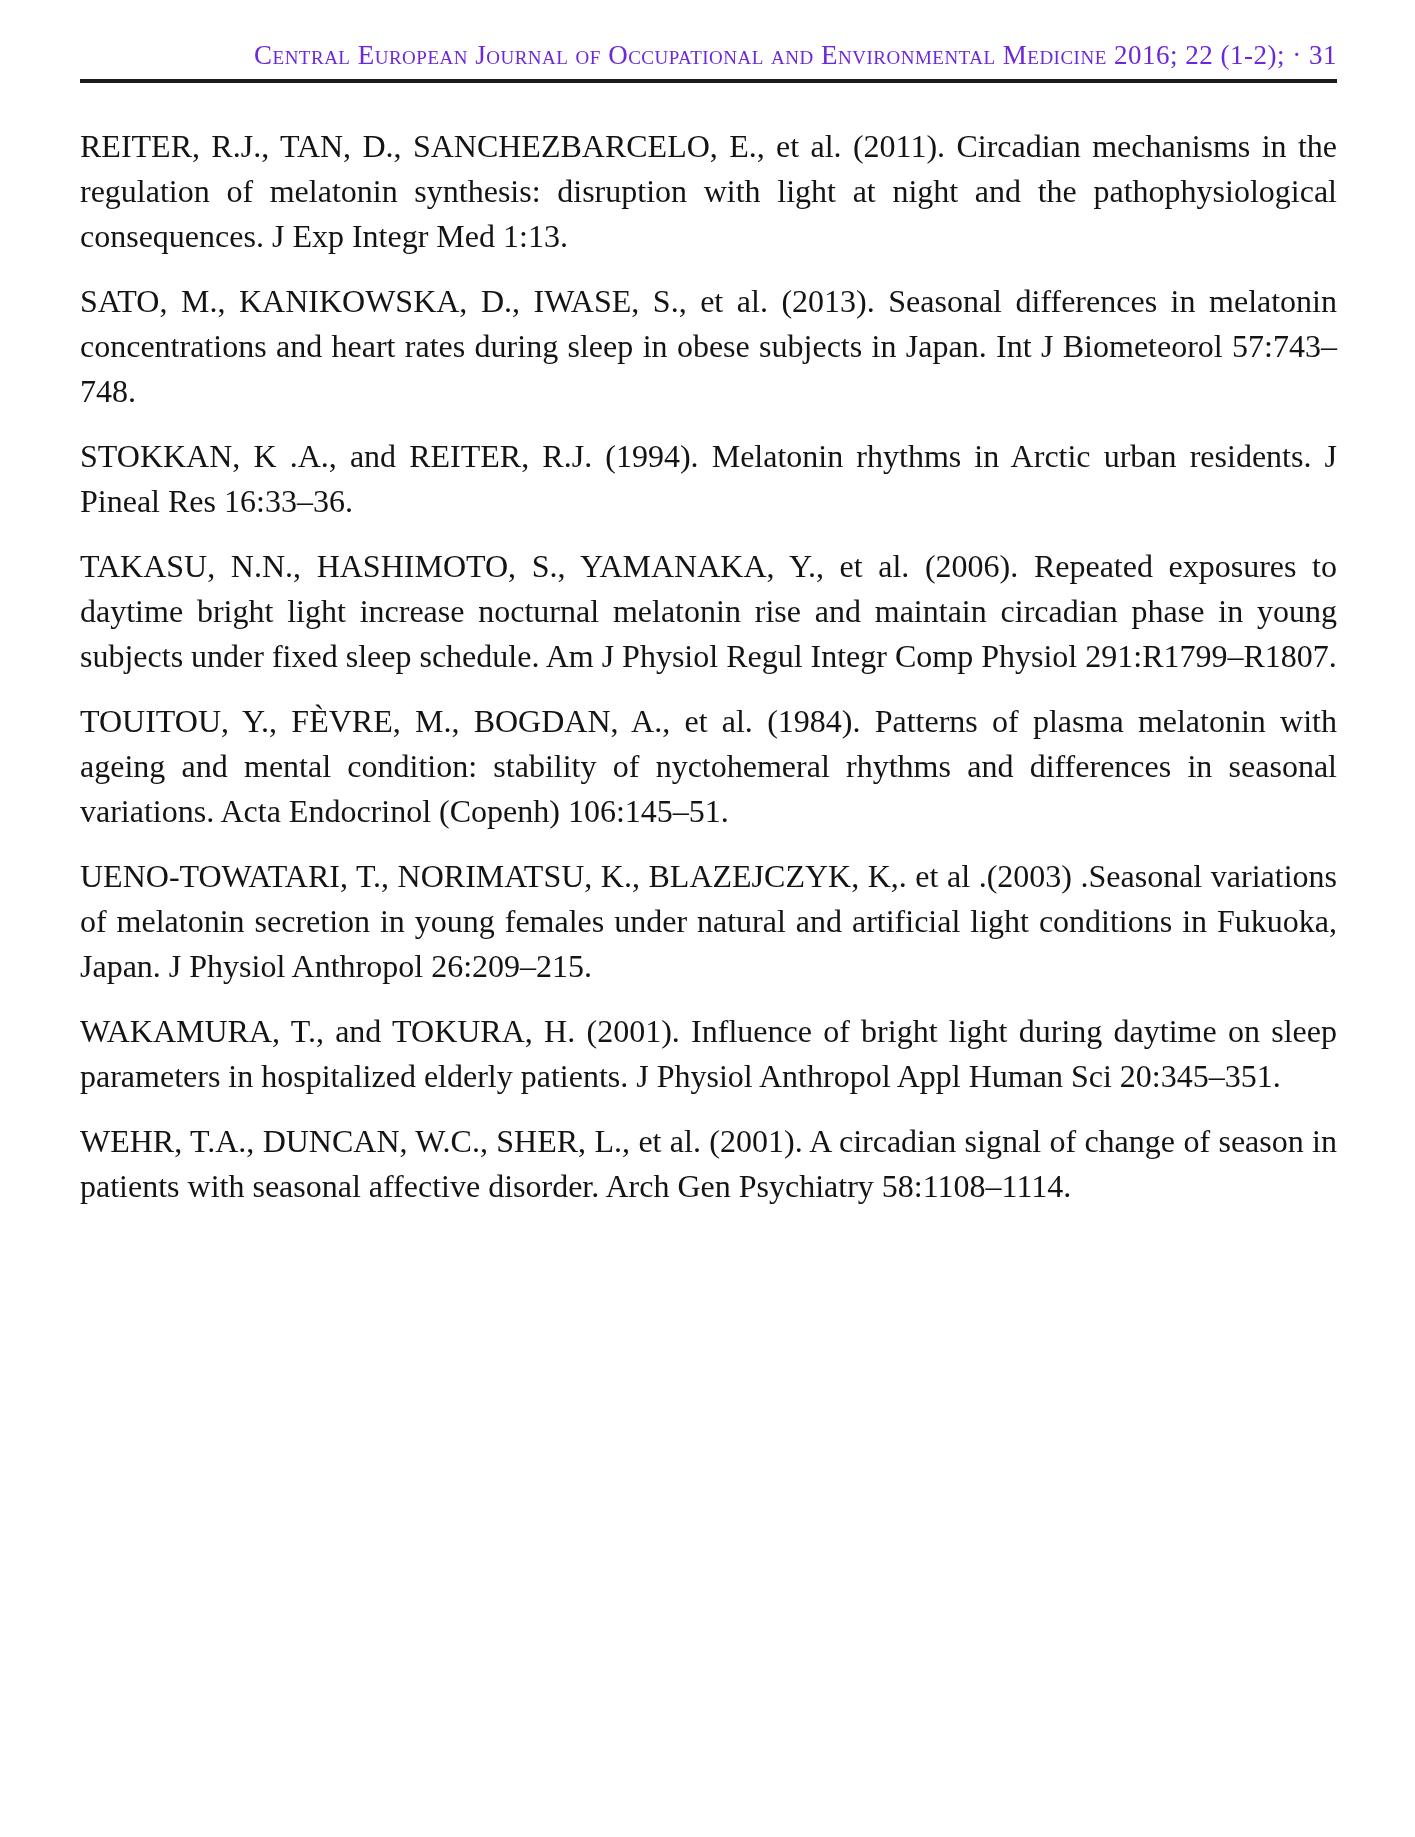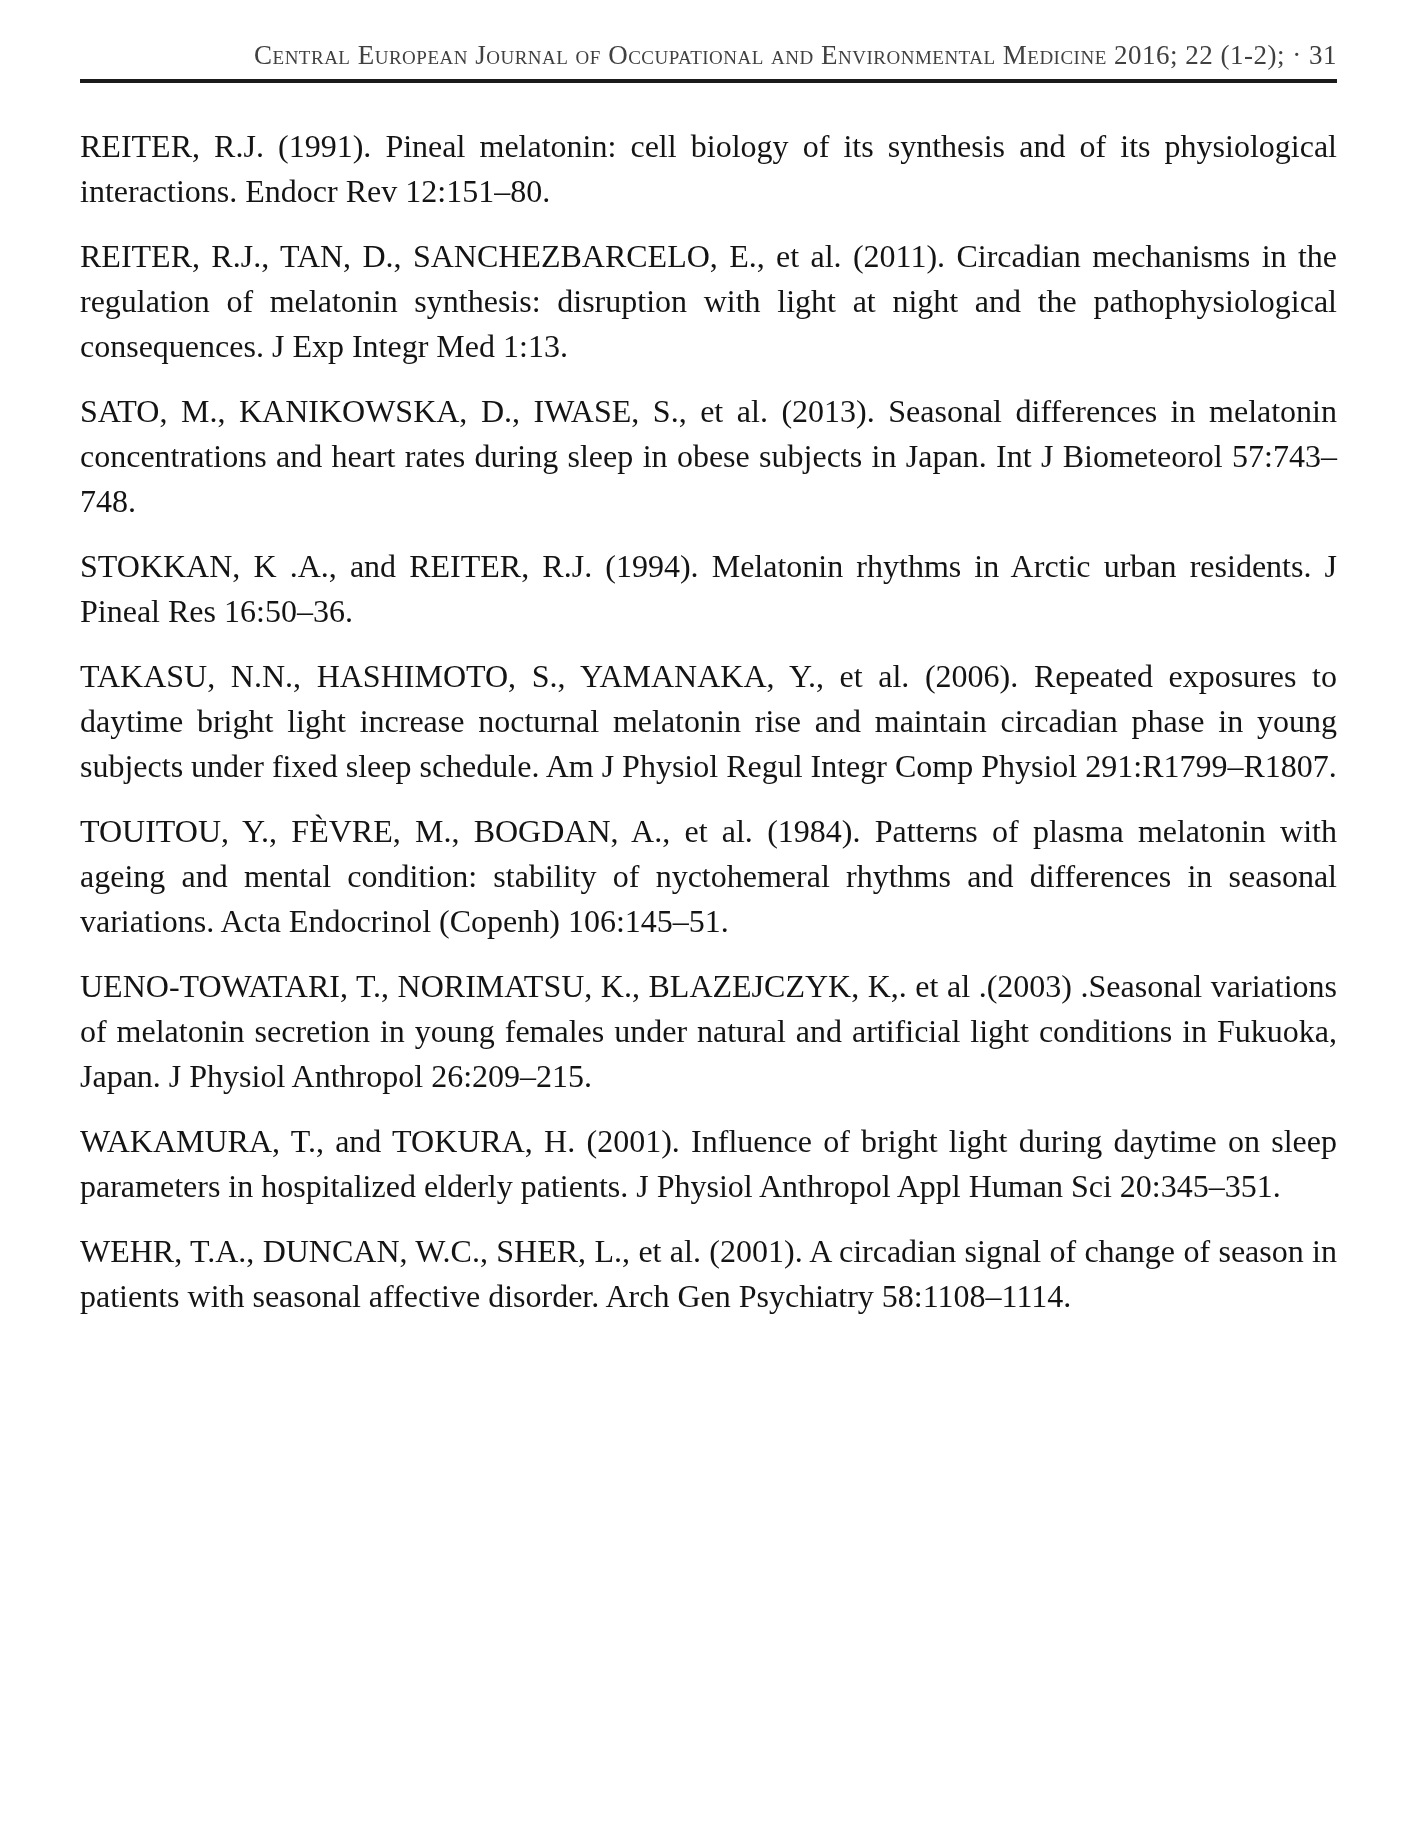--- a/index.html
+++ b/index.html
@@ -18,21 +18,21 @@
     padding: 0 78px 0 80px;
     overflow: hidden;
   }
   .journal-header {
     padding-top: 39px;
     font-size: 27px;
     line-height: 32px;
     text-align: right;
     font-variant: small-caps;
     letter-spacing: 0.5px;
-    color: #404040;
+    color: #6d28d9;
     white-space: nowrap;
   }
   .header-rule {
     margin-top: 8px;
     height: 4px;
     background: #1b1b1b;
   }
   .refs {
     margin-top: 41px;
   }
@@ -51,24 +51,23 @@
 </head>
 <body>
 
 <div class="page">
 
   <div class="journal-header">Central European Journal of Occupational and Environmental Medicine 2016; 22 (1-2); · 31</div>
 
   <div class="header-rule"></div>
 
   <div class="refs">
-    <p class="ref">REITER, R.J. (1991). Pineal melatonin: cell biology of its synthesis and of its physiological interactions. Endocr Rev 12:151–80.</p>
     <p class="ref">REITER, R.J., TAN, D., SANCHEZBARCELO, E., et al. (2011). Circadian mechanisms in the regulation of melatonin synthesis: disruption with light at night and the pathophysiological consequences. J Exp Integr Med 1:13.</p>
     <p class="ref">SATO, M., KANIKOWSKA, D., IWASE, S., et al. (2013). Seasonal differences in melatonin concentrations and heart rates during sleep in obese subjects in Japan. Int J Biometeorol 57:743–748.</p>
-    <p class="ref">STOKKAN, K .A., and REITER, R.J. (1994). Melatonin rhythms in Arctic urban residents. J Pineal Res 16:50–36.</p>
+    <p class="ref">STOKKAN, K .A., and REITER, R.J. (1994). Melatonin rhythms in Arctic urban residents. J Pineal Res 16:33–36.</p>
     <p class="ref">TAKASU, N.N., HASHIMOTO, S., YAMANAKA, Y., et al. (2006). Repeated exposures to daytime bright light increase nocturnal melatonin rise and maintain circadian phase in young subjects under fixed sleep schedule. Am J Physiol Regul Integr Comp Physiol 291:R1799–R1807.</p>
     <p class="ref">TOUITOU, Y., FÈVRE, M., BOGDAN, A., et al. (1984). Patterns of plasma melatonin with ageing and mental condition: stability of nyctohemeral rhythms and differences in seasonal variations. Acta Endocrinol (Copenh) 106:145–51.</p>
     <p class="ref">UENO-TOWATARI, T., NORIMATSU, K., BLAZEJCZYK, K,. et al .(2003) .Seasonal variations of melatonin secretion in young females under natural and artificial light conditions in Fukuoka, Japan. J Physiol Anthropol 26:209–215.</p>
     <p class="ref">WAKAMURA, T., and TOKURA, H. (2001). Influence of bright light during daytime on sleep parameters in hospitalized elderly patients. J Physiol Anthropol Appl Human Sci 20:345–351.</p>
     <p class="ref">WEHR, T.A., DUNCAN, W.C., SHER, L., et al. (2001). A circadian signal of change of season in patients with seasonal affective disorder. Arch Gen Psychiatry 58:1108–1114.</p>
   </div>
 
 </div>
 
 </body></html>

